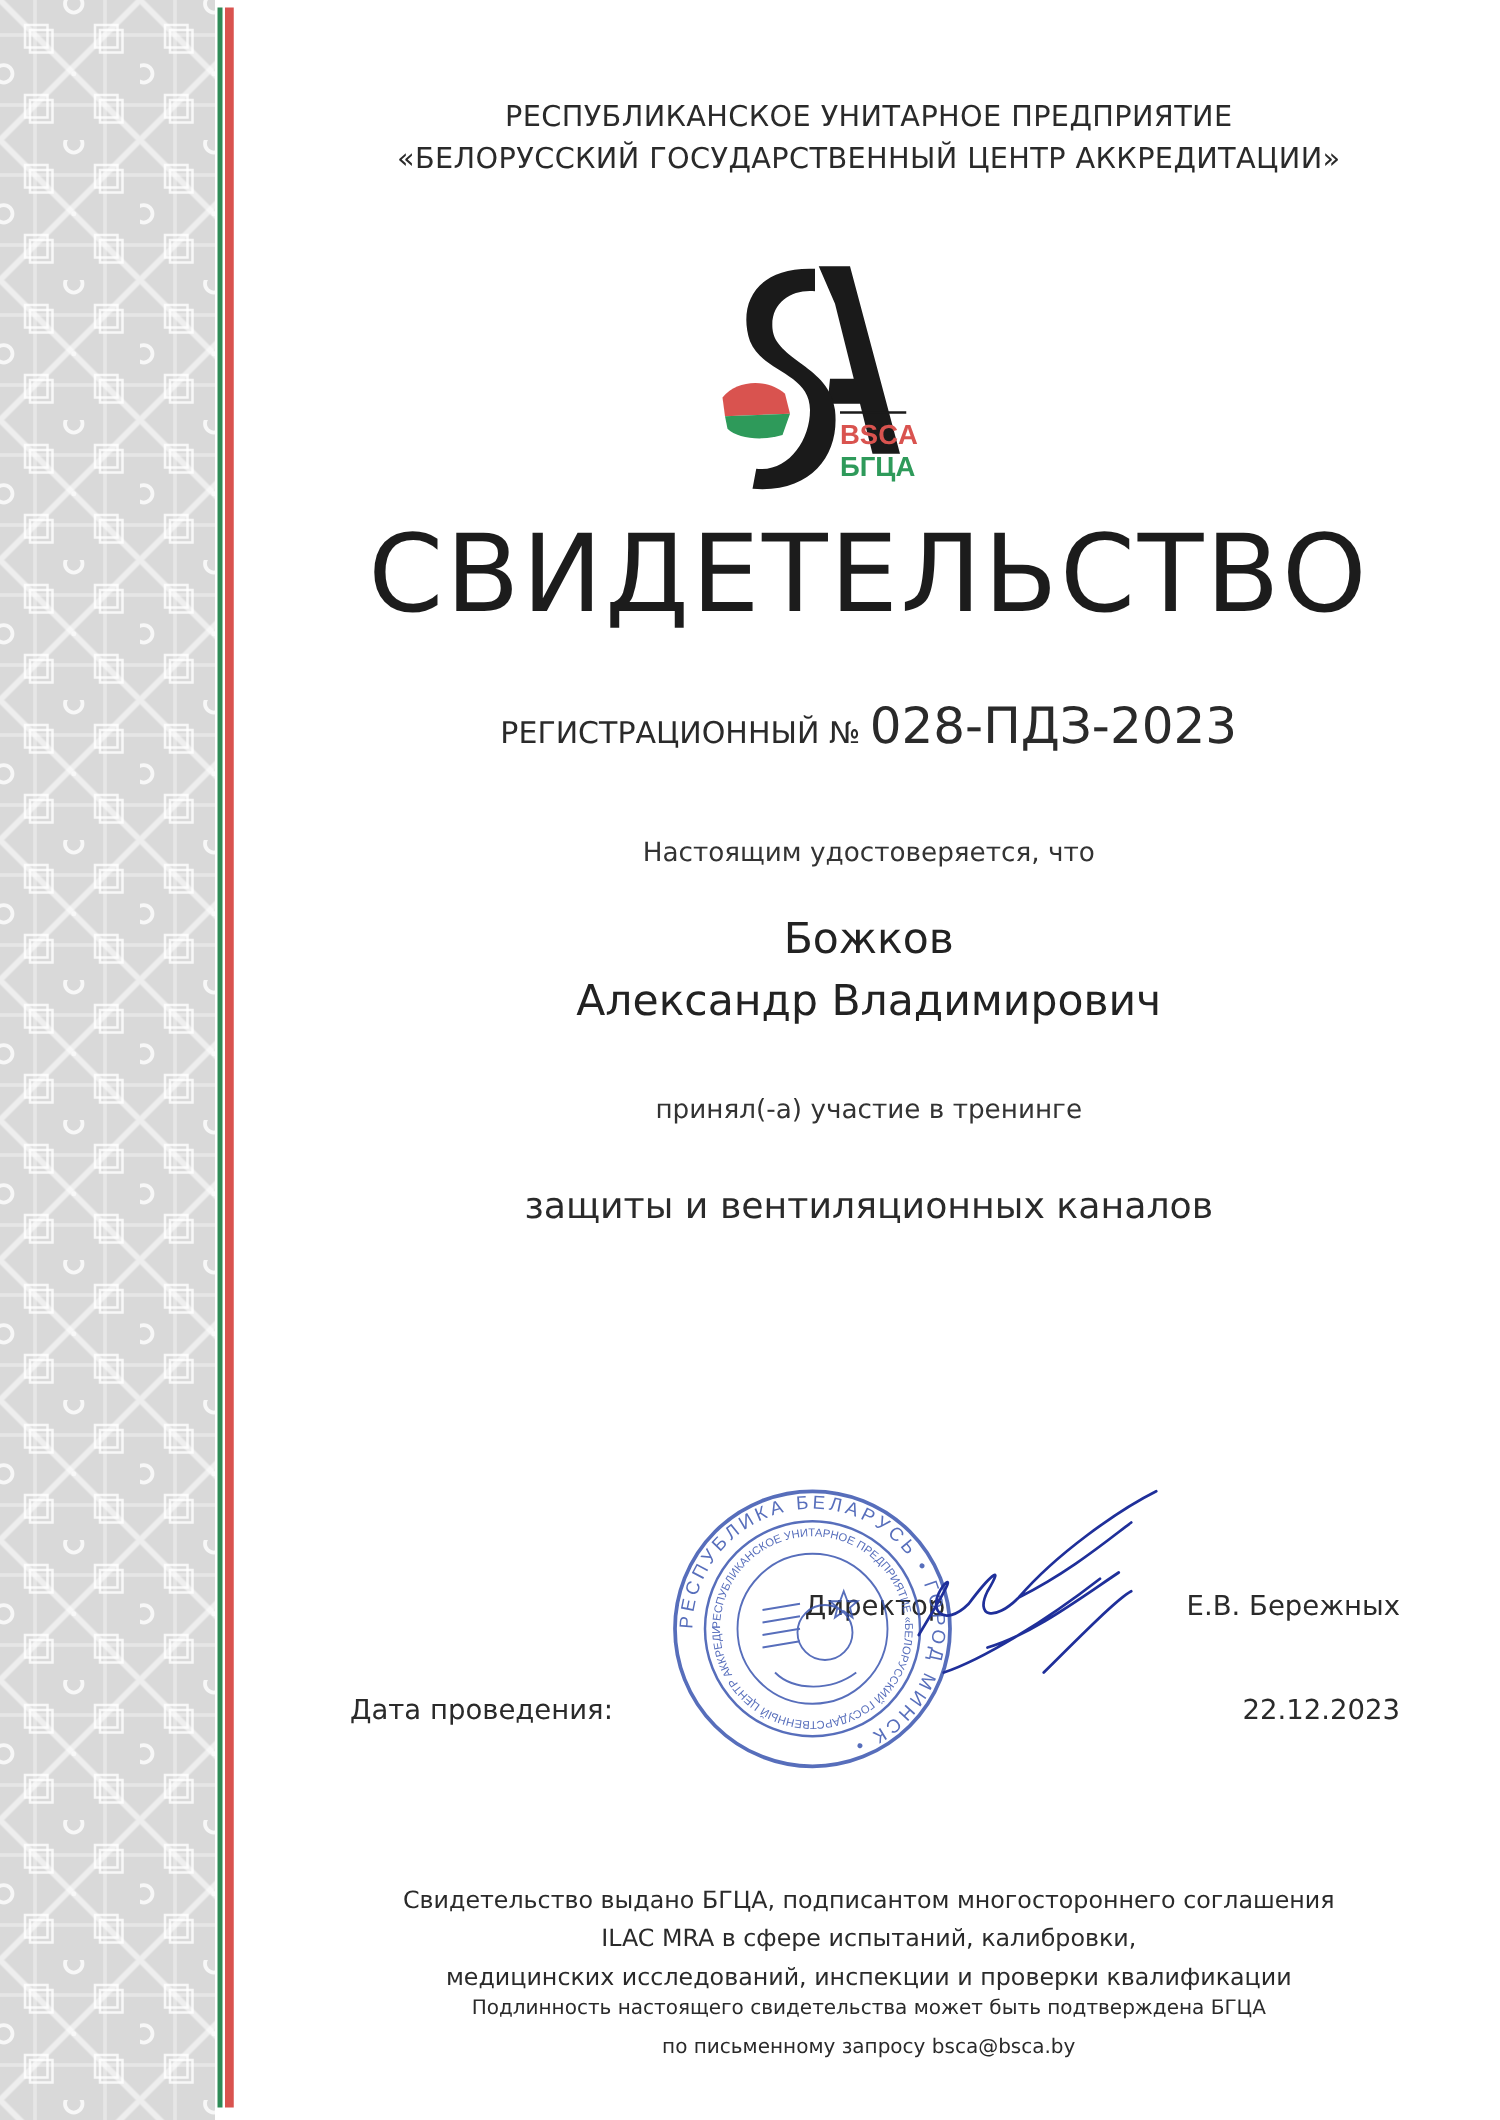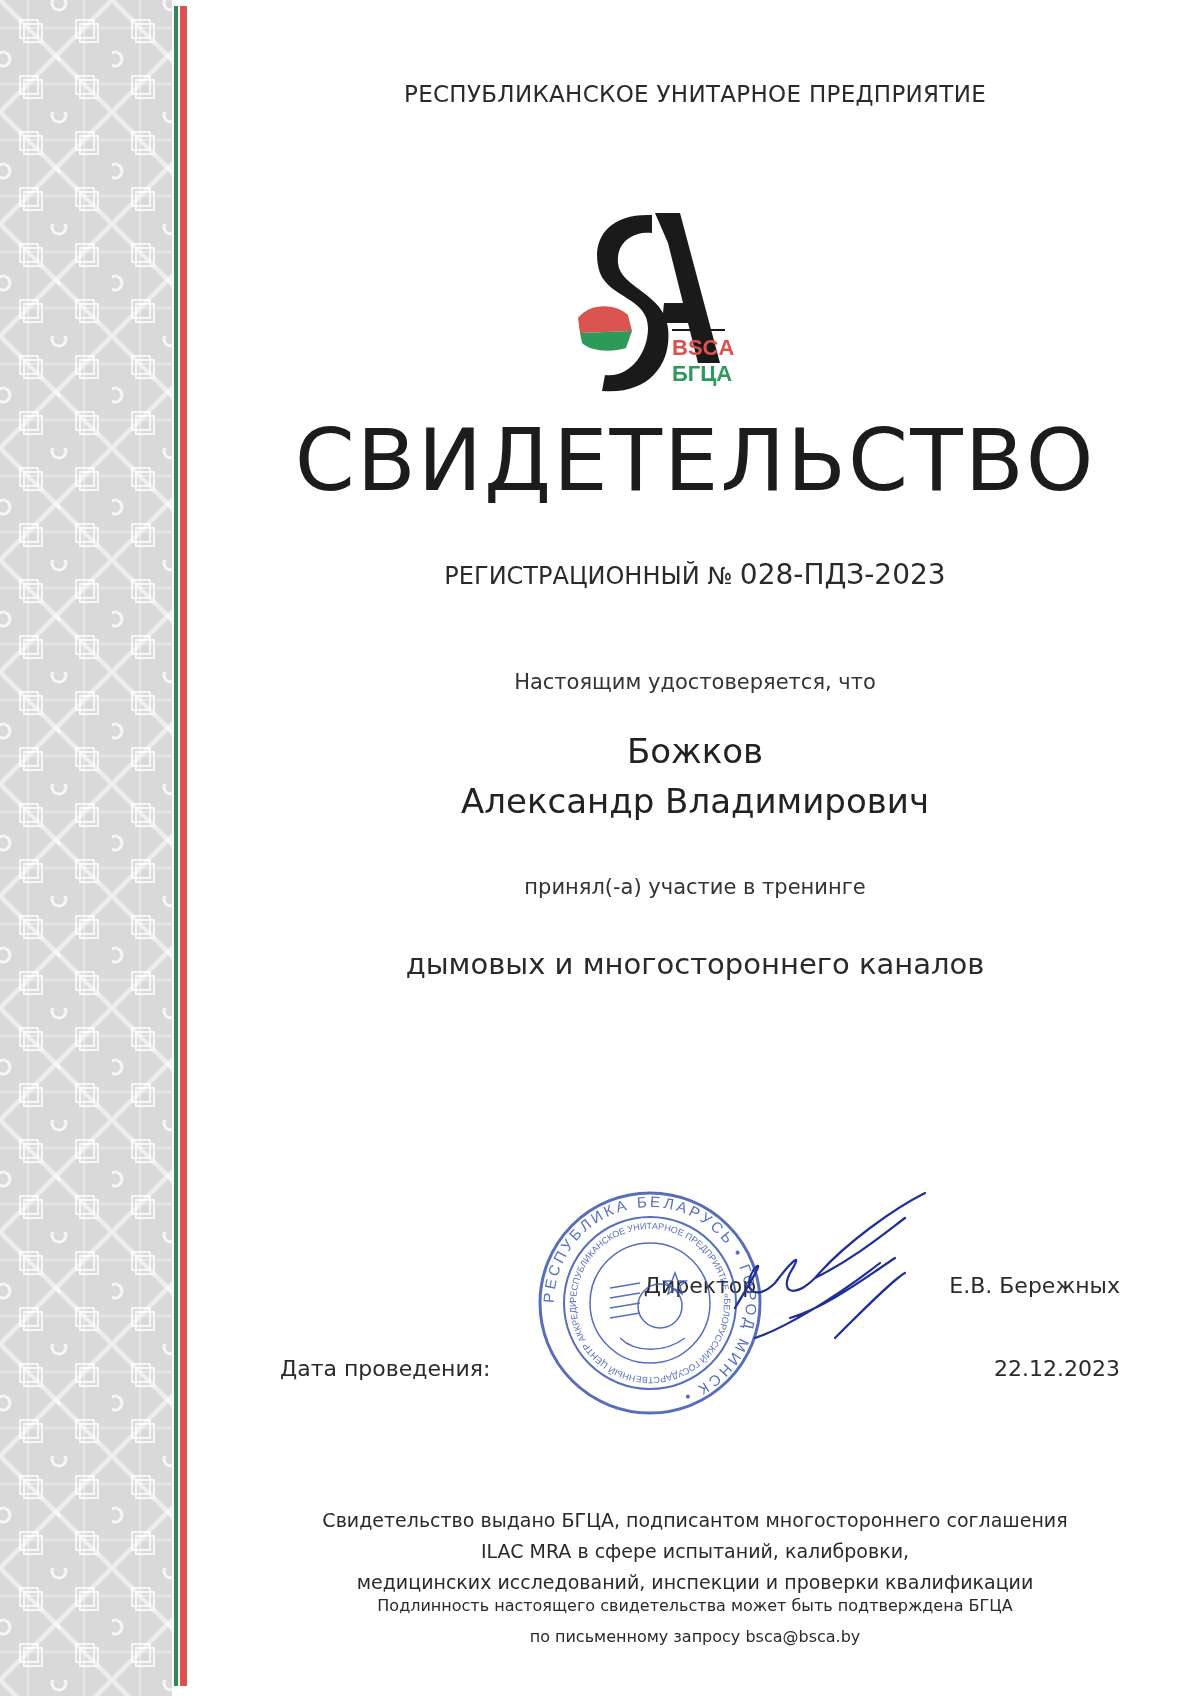--- a/index.html
+++ b/index.html
@@ -23,21 +23,21 @@
   .stripe-green { position:absolute; left:174px; top:6px; width:4px; height:1680px; background:#2e8b57; }
   .stripe-red { position:absolute; left:180px; top:6px; width:7px; height:1680px; background:#d9534f; }
 
   .content { position:absolute; left:190px; right:0; top:0; bottom:0;margin-top:38px; }
   .center { position:absolute; left:0; right:0; text-align:center; }
 
   .org { top:40px; font-size:23px; line-height:33px; letter-spacing:0.3px; color:#2a2a2a; }
   .logo { position:absolute; left:370px; top:165px; width:190px; height:190px; }
   .title { top:372px; font-size:86px; letter-spacing:2px; color:#1c1c1c; font-weight:normal; }
   .regno { top:520px; font-size:24px; color:#2a2a2a; }
-  .regno .num { font-size:28px; }
+  .regno .num { font-size:40px; }
   .certifies { top:632px; font-size:21px; color:#333;text-align:center; }
   .person { top:688px; font-size:34px; line-height:50px; color:#222; }
   .participated { top:837px; font-size:21px; color:#333; }
   .training { top:905px; font-size:29px; line-height:42px; color:#2a2a2a; }
   .standard { top:1090px; font-size:21px; line-height:42px; color:#333; }
   .sign-row { position:absolute; left:90px; right:80px; font-size:22px; color:#2a2a2a; }
   .sign-row .right { position:absolute; right:0; top:0; }
   .director { top:1235px;text-align:center; }
   .date { top:1318px; }
   .issued { top:1467px; font-size:19px; line-height:31px; color:#2a2a2a; }
@@ -68,20 +68,21 @@
     <rect width="172" height="1696" fill="url(#p)"></rect>
   </svg>
 </div>
 <div class="stripe-green"></div>
 <div class="stripe-red"></div>
 
 <div class="content">
 
   <div class="center org">
     <div>РЕСПУБЛИКАНСКОЕ УНИТАРНОЕ ПРЕДПРИЯТИЕ</div>
+    <div>«БЕЛОРУССКИЙ ГОСУДАРСТВЕННЫЙ ЦЕНТР АККРЕДИТАЦИИ»</div>
   </div>
 
   <svg class="logo" viewBox="0 0 190 190">
 
     <polygon points="95,10 120,10 160,160 138,160 128,120 102,120 104,100 123,100 108,40" fill="#1a1a1a"></polygon>
 
     <path d="M92,12 C45,10 30,40 40,70 C50,95 88,95 88,125 C88,150 70,175 45,172 L42,188 C90,192 112,160 108,125 C104,90 60,85 58,60 C56,38 75,28 92,30 Z" fill="#1a1a1a"></path>
 
     <path d="M18,115 C30,100 55,100 68,112 L72,128 L20,130 Z" fill="#d9534f"></path>
     <path d="M20,130 L72,128 L66,145 C50,150 30,148 22,140 Z" fill="#2e9a5a"></path>
@@ -100,21 +101,21 @@
   <div class="center certifies">Настоящим удостоверяется, что</div>
 
   <div class="center person">
     <div>Божков</div>
     <div>Александр Владимирович</div>
   </div>
 
   <div class="center participated">принял(-а) участие в тренинге</div>
 
   <div class="center training">
-    <div>дымовых и многостороннего каналов</div>
+    <div>защиты и вентиляционных каналов</div>
   </div>
 
 
   <div class="sign-row director">
     <span>Директор</span>
     <span class="right">Е.В. Бережных</span>
   </div>
 
   <div class="sign-row date">
     <span>Дата проведения:</span>

